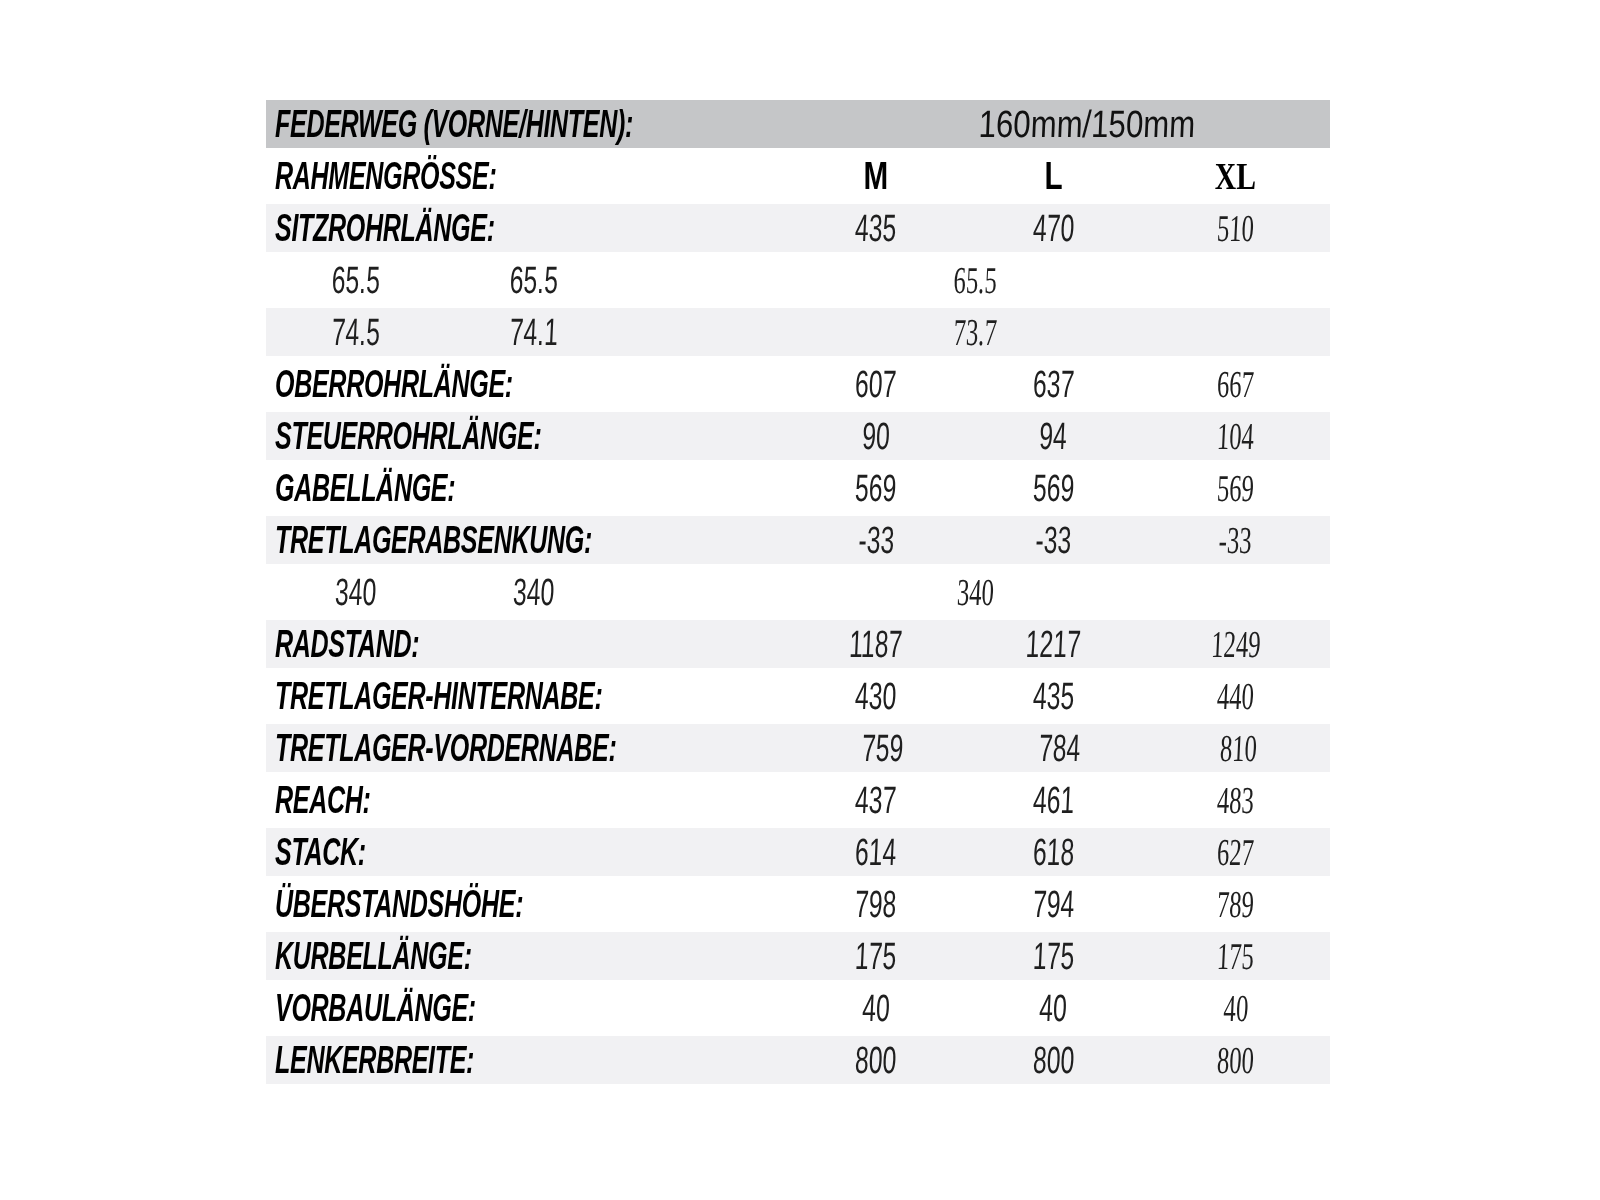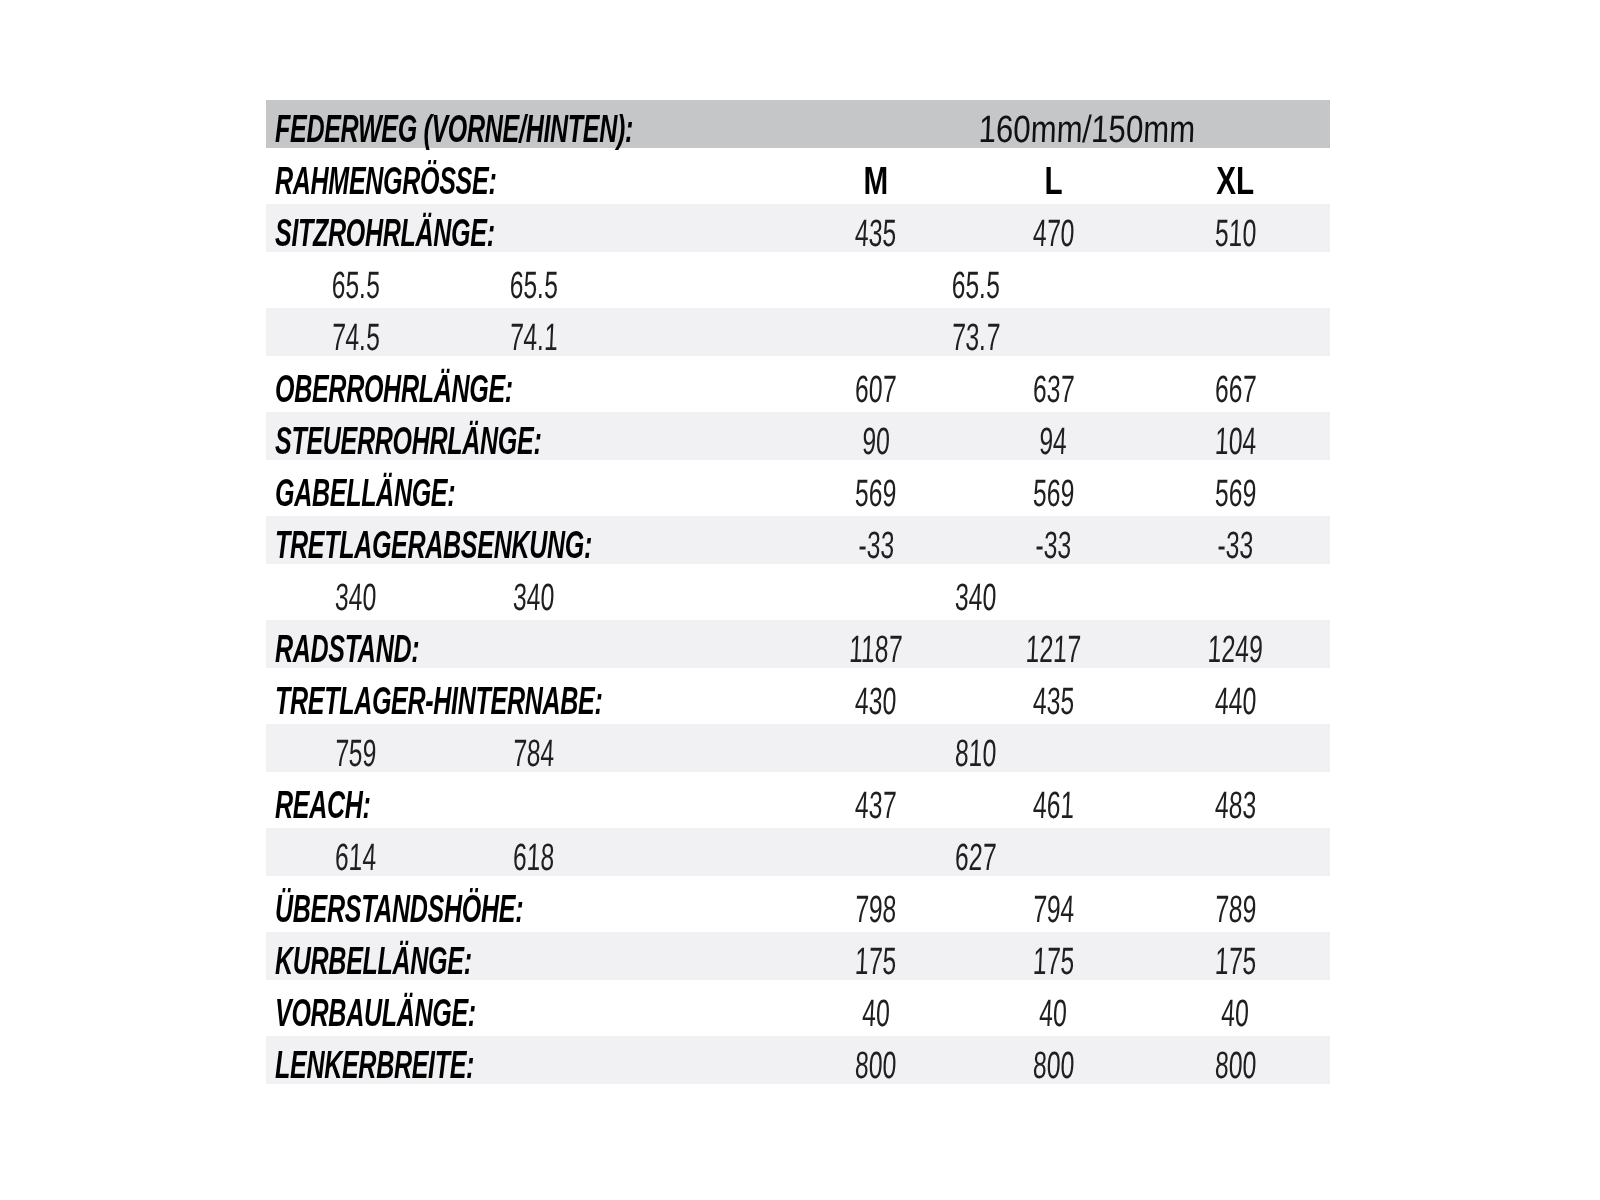--- a/index.html
+++ b/index.html
@@ -12,39 +12,39 @@
     overflow: hidden;
   }
   .spec-table {
     position: absolute;
     left: 266px;
     top: 100px;
     width: 1064px;
   }
   .trow {
     display: flex;
-    align-items: flex-end;
+    align-items: center;
     height: 52px;
     box-sizing: border-box;
     border-bottom: 4px solid #ffffff;
     background: #ffffff;
   }
   
   .trow:nth-child(odd) { background: #f1f1f3; }
   .trow.suspension-row { background: #c5c6c8; }
   .cell { box-sizing: border-box; }
   .cell.label {
     flex: 0 0 520px;
     padding-left: 9px;
     overflow: visible;
     white-space: nowrap;
   }
   .cell.vm  { flex: 0 0 180px; text-align: center; }
   .cell.vl  { flex: 0 0 175px; text-align: center; }
-  .cell.vxl { flex: 1 1 auto;  text-align: center; }
+  .cell.vxl { flex: 1 1 auto;  text-align: center; font-family: Liberation Serif, serif; }
   .cell.vspan {
     flex: 1 1 auto;
     text-align: center;
     padding-left: 26px;
   }
   .lbl {
     display: inline-block;
     font-size: 38px;
     font-weight: bold;
     font-style: italic;
@@ -177,33 +177,35 @@
   </div>
 
   <div class="trow">
     <div class="cell label"><span class="lbl">TRETLAGER-HINTERNABE:</span></div>
     <div class="cell vm"><span class="val">430</span></div>
     <div class="cell vl"><span class="val">435</span></div>
     <div class="cell vxl"><span class="val">440</span></div>
   </div>
 
   <div class="trow">
+    <div class="cell label"><span class="lbl">TRETLAGER-VORDERNABE:</span></div>
     <div class="cell vm"><span class="val">759</span></div>
     <div class="cell vl"><span class="val">784</span></div>
     <div class="cell vxl"><span class="val">810</span></div>
   </div>
 
   <div class="trow">
     <div class="cell label"><span class="lbl">REACH:</span></div>
     <div class="cell vm"><span class="val">437</span></div>
     <div class="cell vl"><span class="val">461</span></div>
     <div class="cell vxl"><span class="val">483</span></div>
   </div>
 
   <div class="trow">
+    <div class="cell label"><span class="lbl">STACK:</span></div>
     <div class="cell vm"><span class="val">614</span></div>
     <div class="cell vl"><span class="val">618</span></div>
     <div class="cell vxl"><span class="val">627</span></div>
   </div>
 
   <div class="trow">
     <div class="cell label"><span class="lbl">ÜBERSTANDSHÖHE:</span></div>
     <div class="cell vm"><span class="val">798</span></div>
     <div class="cell vl"><span class="val">794</span></div>
     <div class="cell vxl"><span class="val">789</span></div>

